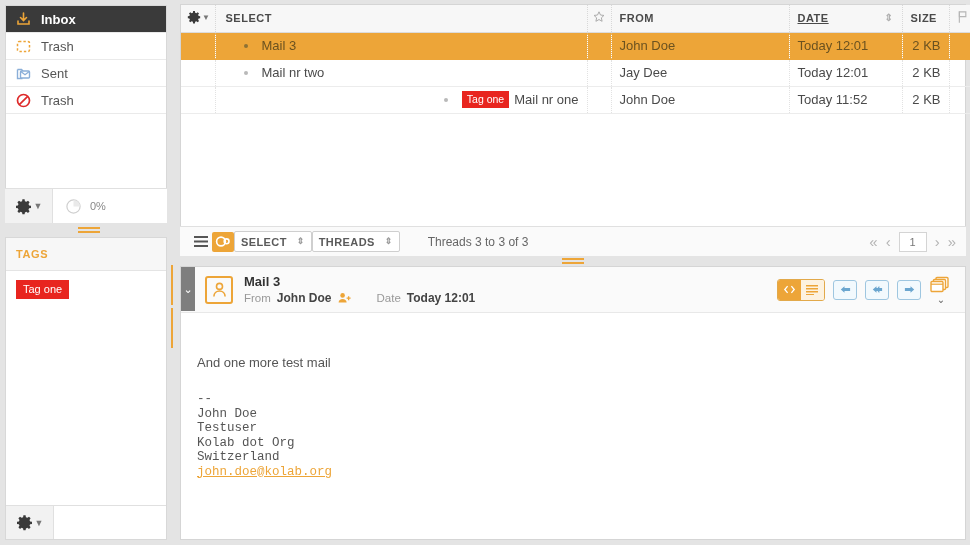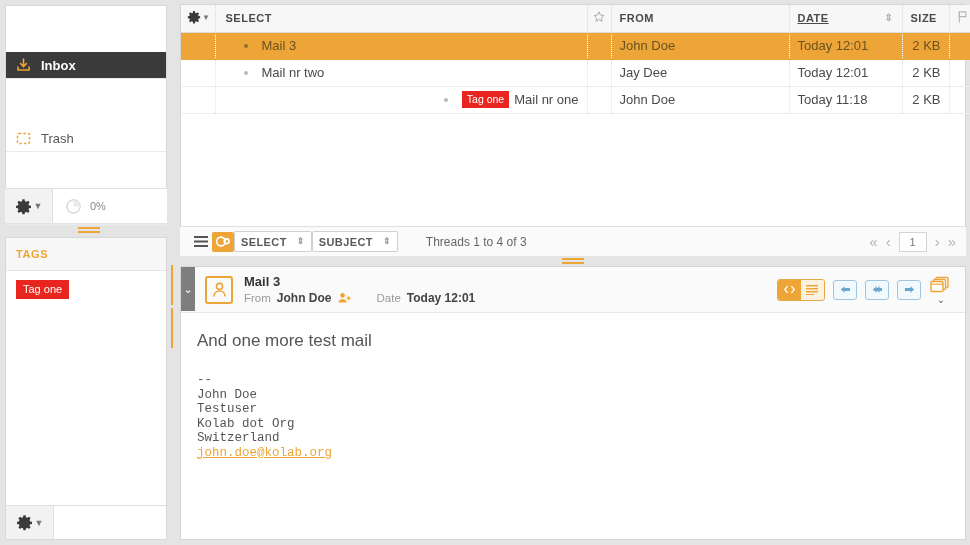--- a/index.html
+++ b/index.html
@@ -11,21 +11,21 @@
     color: #4a4a4a;
     overflow: hidden;
   }
   .app { position: relative; width: 970px; height: 545px; }
 
   
   .sidebar { position: absolute; left: 0; top: 0; width: 172px; height: 545px; }
   .folders { position: absolute; left: 5px; top: 5px; width: 162px; height: 218px;
              background: #fff; border: 1px solid #d8d8d8; }
   .folder { display: flex; align-items: center; height: 27px; padding: 12px 8px;
-            border-bottom: 1px solid #eaeaea; gap: 9px; margin-top: 46px; }
+            border-bottom: 1px solid #eaeaea; gap: 9px; }
   .folder .lbl { font-size: 13px; color: #555; }
   .folder.selected { background: #3a3a3a; }
   .folder.selected .lbl { color: #fff; font-weight: bold; }
   .folder .ic { width: 18px; height: 18px; display: flex; align-items: center;
                 justify-content: center; flex: 0 0 18px; }
   .folder-blank { height: 48px; border-bottom: none; }
 
   .quota-bar { position: absolute; left: 5px; top: 188px; width: 162px; height: 35px;
                background: #fff; border-top: 1px solid #e0e0e0; display: flex; align-items: center; }
   .quota-gear { width: 48px; height: 34px; background: #f2f2f2; border-right: 1px solid #e0e0e0;
@@ -116,21 +116,21 @@
   .head-meta .gap { width: 14px; }
   .head-acts { margin-left: auto; display: flex; align-items: center; gap: 8px; padding-right: 12px; }
   .tgl { display: flex; border: 1px solid #e2a94a; border-radius: 3px; overflow: hidden; }
   .tgl span { width: 23px; height: 20px; display: flex; align-items: center; justify-content: center; }
   .tgl .a { background: #eda538; color: #fff; }
   .tgl .b { background: #fdf2e0; color: #eda538; }
   .ablt { width: 24px; height: 20px; border: 1px solid #9ec6e0; border-radius: 3px;
           background: #f2f9fd; display: flex; align-items: center; justify-content: center; }
   .folder-act { display: flex; flex-direction: column; align-items: center; gap: 1px; }
   .prev-body { padding: 18px 16px; }
-  .body-line { font-size: 17px; color: #555; }
+  .body-line { font-size: 13px; color: #555; margin-top: 24px; }
   .sig { font-family: "Liberation Mono", monospace; font-size: 12.5px; color: #555;
          line-height: 14.5px; margin-top: 22px; white-space: pre; }
   .sig a { color: #eda538; }
 </style>
 </head>
 <body>
 
 <div class="app">
 
   <div class="sidebar">
@@ -149,20 +149,31 @@
 
       <div class="folder">
         <span class="ic">
           <svg width="17" height="17" viewBox="0 0 17 17">
               <rect x="2.5" y="3.5" width="12" height="10" rx="1.5" fill="none" stroke="#eda538" stroke-width="1.5" stroke-dasharray="2.4 2"></rect>
             </svg>
         </span>
         <span class="lbl">Trash</span>
       </div>
 
+      <div class="folder">
+        <span class="ic">
+          <svg width="17" height="17" viewBox="0 0 17 17">
+              <path d="M2.5 4.5h4l1.5 1.5" fill="none" stroke="#8aaed8" stroke-width="1.4"></path>
+              <path d="M2.5 4.5v9h5" fill="none" stroke="#8aaed8" stroke-width="1.4"></path>
+              <rect x="5.5" y="6" width="9" height="7" rx="1" fill="#fff" stroke="#8aaed8" stroke-width="1.4"></rect>
+              <path d="M5.8 6.6l4.2 3.2 4.2-3.2" fill="none" stroke="#8aaed8" stroke-width="1.3"></path>
+            </svg>
+        </span>
+        <span class="lbl">Sent</span>
+      </div>
 
       <div class="folder">
         <span class="ic">
           <svg width="17" height="17" viewBox="0 0 17 17">
               <circle cx="8.5" cy="8.5" r="6" fill="none" stroke="#de2a2a" stroke-width="1.7"></circle>
               <line x1="4.3" y1="12.7" x2="12.7" y2="4.3" stroke="#de2a2a" stroke-width="1.7"></line>
             </svg>
         </span>
         <span class="lbl">Trash</span>
       </div>
@@ -271,21 +282,21 @@
           <td></td>
 
         </tr>
         <tr>
           <td style="padding:0;"></td>
           <td class="t-subject" style="padding-left:0;text-align:right;">
             <span class="dot"></span><span class="row-tag">Tag one</span><span>Mail nr one</span>
           </td>
           <td></td>
           <td>John Doe</td>
-          <td>Today 11:18</td>
+          <td>Today 11:52</td>
           <td class="t-size">2 KB</td>
           <td></td>
 
         </tr>
       </tbody>
     </table>
   </div>
 
   <div class="list-foot">
     <div class="ic-btn">
@@ -299,24 +310,24 @@
       <svg width="16" height="14" viewBox="0 0 16 14">
           <circle cx="6" cy="6.5" r="4.4" fill="none" stroke="#fff" stroke-width="1.6"></circle>
           <circle cx="11.6" cy="6.3" r="2.4" fill="none" stroke="#fff" stroke-width="1.6"></circle>
         </svg>
     </div>
     <div class="sel-box">
       <span>SELECT</span>
       <span class="car">⇕</span>
     </div>
     <div class="sel-box">
-      <span>SUBJECT</span>
+      <span>THREADS</span>
       <span class="car">⇕</span>
     </div>
-    <div class="count-txt">Threads 1 to 4 of 3</div>
+    <div class="count-txt">Threads 3 to 3 of 3</div>
     <div class="pager">
       <span class="pg">«</span>
       <span class="pg">‹</span>
       <span class="pg-input">1</span>
       <span class="pg">›</span>
       <span class="pg">»</span>
     </div>
   </div>
   <div class="hsplit2">
       <i></i>

